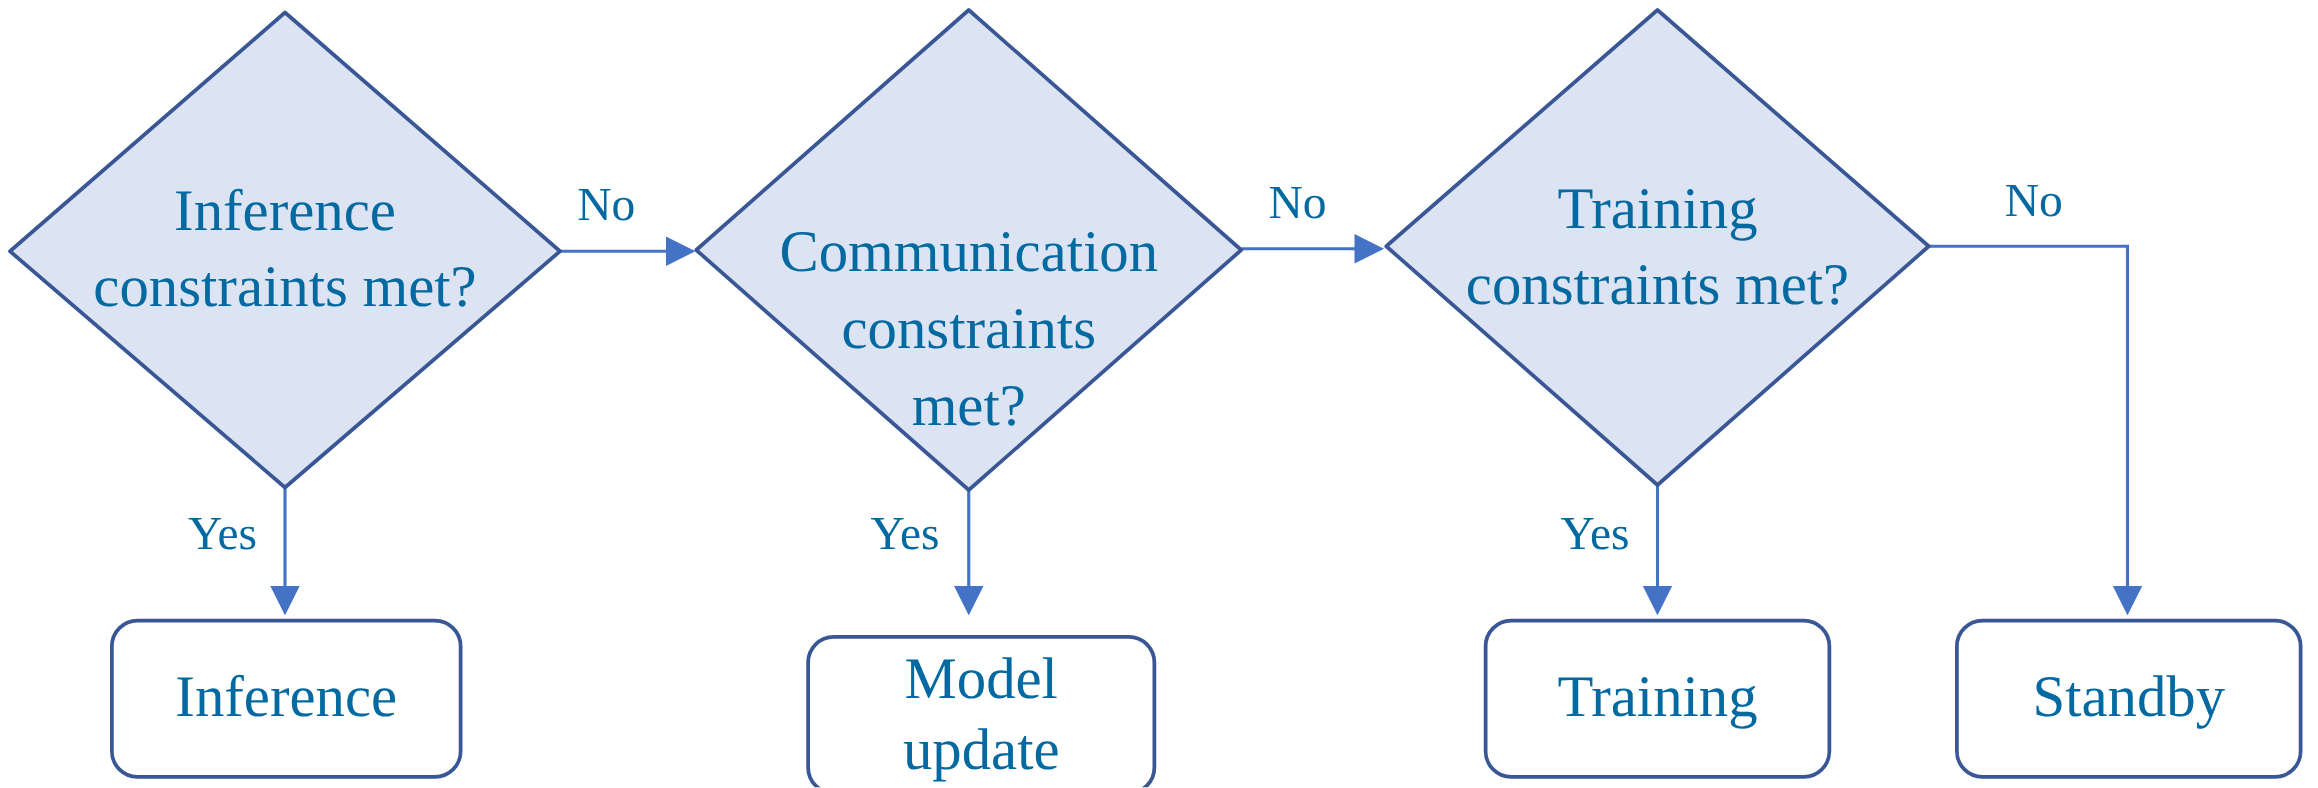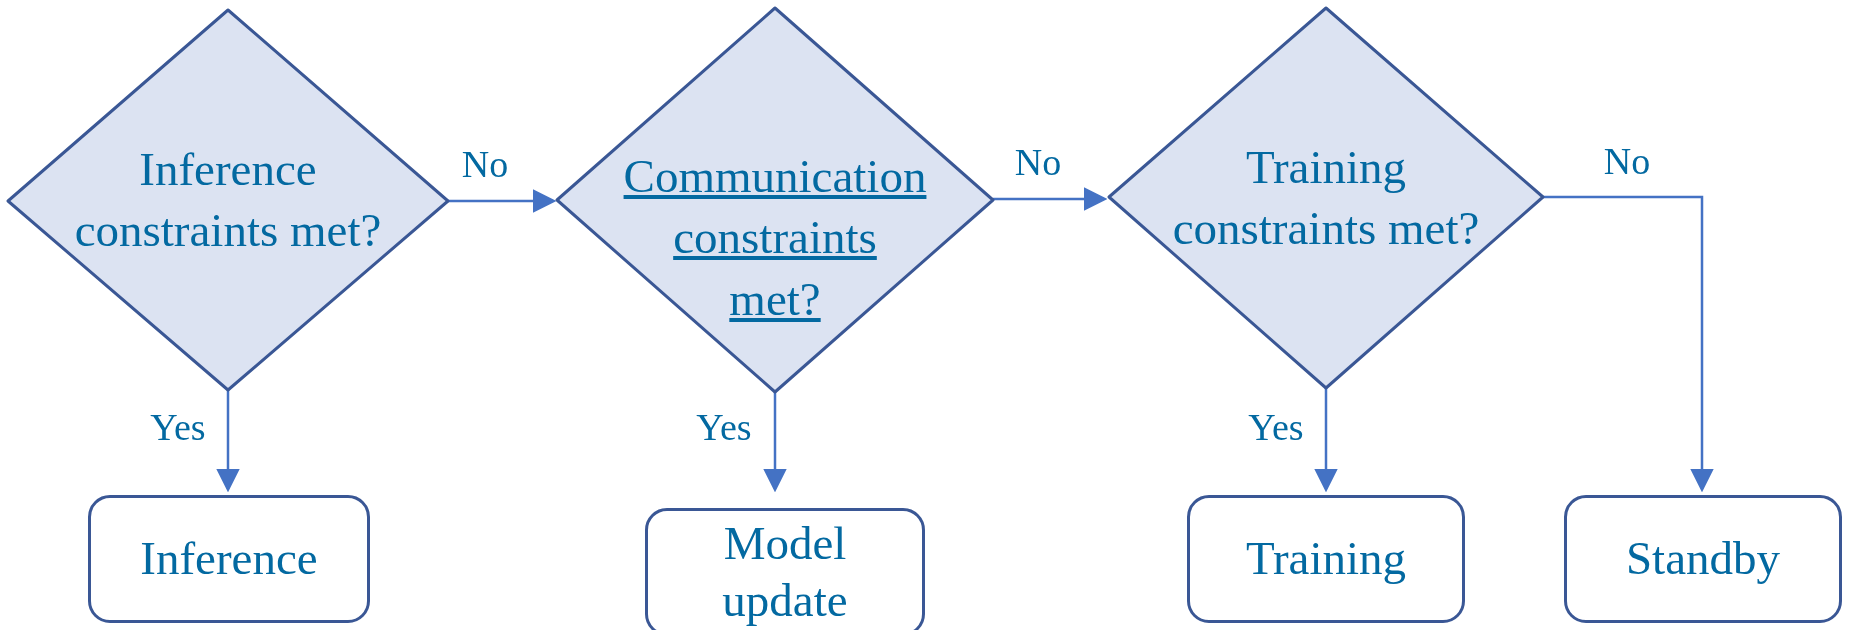--- a/index.html
+++ b/index.html
@@ -77,21 +77,21 @@
     <path d="M775,392 V489" fill="none" stroke="#4472c4" stroke-width="2.5" marker-end="url(#ah)"></path>
     <path d="M1326,388 V489" fill="none" stroke="#4472c4" stroke-width="2.5" marker-end="url(#ah)"></path>
 
     <polygon points="228,10 448,201 228,390 8,201" fill="#dce3f2" stroke="#3a5795" stroke-width="3" stroke-linejoin="round"></polygon>
     <polygon points="775,8 993,200 775,392 557,200" fill="#dce3f2" stroke="#3a5795" stroke-width="3" stroke-linejoin="round"></polygon>
     <polygon points="1326,8 1543,197 1326,388 1109,197" fill="#dce3f2" stroke="#3a5795" stroke-width="3" stroke-linejoin="round"></polygon>
   </svg>
 
   <div class="node-label" style="left:28px; top:30px; width:400px; height:340px;">Inference
 constraints met?</div>
-  <div class="node-label" style="left:575px; top:46px; width:400px; height:340px; padding-top:22px;text-decoration:underline;">Communication
+  <div class="node-label" style="left:575px; top:72px; width:400px; height:340px; padding-top:22px;">Communication
 constraints
 met?</div>
   <div class="node-label" style="left:1126px; top:28px; width:400px; height:340px;">Training
 constraints met?</div>
 
   <div class="edge-label" style="left:178px; top:427px;">Yes</div>
   <div class="edge-label" style="left:485px; top:164px;">No</div>
   <div class="edge-label" style="left:724px; top:427px;">Yes</div>
   <div class="edge-label" style="left:1038px; top:162px;">No</div>
   <div class="edge-label" style="left:1276px; top:427px;">Yes</div>

